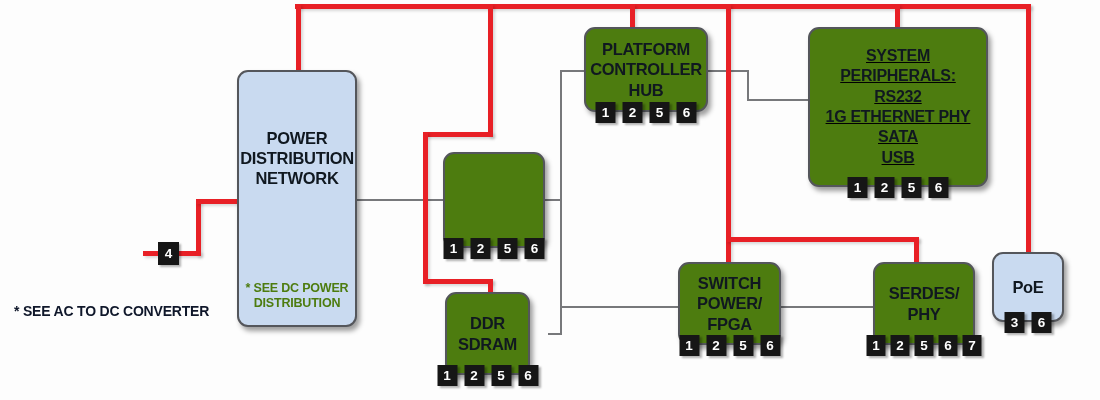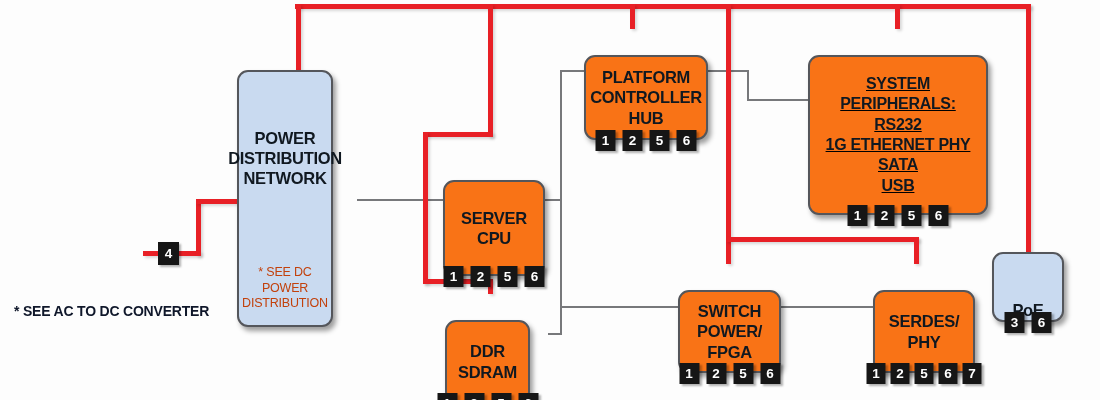--- a/index.html
+++ b/index.html
@@ -10,29 +10,29 @@
   
   .dline{position:absolute;background:#77787b;z-index:1;}
   .pline{position:absolute;background:#e82026;z-index:2;box-shadow:2px 2px 3px rgba(0,0,0,0.15);}
   
   .blk{
     position:absolute;z-index:3;border:2px solid #54565b;border-radius:11px;
     box-shadow:3px 4px 5px rgba(0,0,0,0.38);
     display:flex;flex-direction:column;align-items:center;justify-content:center;
     box-sizing:border-box;
   }
-  .blk.dark{background:#f97316;margin-top:28px;}
+  .blk.dark{background:#4d7c0f;}
   .blk.light{background:#c9daf0;}
   .blk-label{
     white-space:pre-line;text-align:center;font-weight:700;
     font-size:16.5px;line-height:1.22;letter-spacing:-0.3px;color:#101820;
   }
   .blk-note{
-    white-space:pre-line;text-align:center;font-weight:400;
-    font-size:12.5px;line-height:1.25;letter-spacing:-0.2px;color:#c2410c;
+    white-space:pre-line;text-align:center;font-weight:700;
+    font-size:12.5px;line-height:1.25;letter-spacing:-0.2px;color:#4d7c0f;
   }
   
   .badge-row{
     position:absolute;left:50%;bottom:-13px;transform:translateX(-50%);
     display:flex;gap:7px;z-index:4;
   }
   .badge-row.tight{gap:5px;}
   .badge{
     width:20px;height:21px;background:#161616;color:#ffffff;
     display:flex;align-items:center;justify-content:center;
@@ -44,31 +44,31 @@
     position:absolute;z-index:4;width:21px;height:23px;background:#161616;color:#ffffff;
     display:flex;align-items:center;justify-content:center;
     font-size:13.5px;font-weight:700;box-shadow:2px 2px 2px rgba(0,0,0,0.3);
   }
   .free-note{
     position:absolute;z-index:3;font-weight:700;font-size:14px;
     letter-spacing:-0.2px;color:#0f172a;white-space:pre;
   }
   
   #blk-ac{left:45px;top:218px;width:98px;height:72px;}
-  #blk-pdn{left:237px;top:70px;width:96px;height:257px;justify-content:flex-start;}
+  #blk-pdn{left:237px;top:70px;width:120px;height:257px;justify-content:flex-start;}
   #blk-pdn .blk-label{margin-top:56px;}
   #blk-pdn .blk-note{margin-top:auto;margin-bottom:13px;}
   #blk-cpu{left:443px;top:152px;width:102px;height:96px;}
   #blk-ddr{left:445px;top:292px;width:85px;height:83px;}
   #blk-pch{left:584px;top:27px;width:124px;height:85px;}
   #blk-periph{left:808px;top:27px;width:180px;height:160px;text-decoration:underline;}
   #blk-periph .blk-label{font-size:16px;line-height:1.28;}
   #blk-switch{left:678px;top:262px;width:103px;height:83px;}
   #blk-serdes{left:873px;top:262px;width:102px;height:83px;justify-content:center;}
-  #blk-poe{left:992px;top:252px;width:72px;height:70px;justify-content:flex-end;}
+  #blk-poe{left:992px;top:252px;width:72px;height:70px;}
   #note-ac{left:14px;top:303px;}
 </style>
 </head>
 <body>
 
 <div id="canvas">
 
   <div class="dline" style="left:357px;top:199px;width:88px;height:2px;"></div>
   <div class="dline" style="left:545px;top:199px;width:17px;height:2px;"></div>
   <div class="dline" style="left:560px;top:70px;width:2px;height:264px;"></div>
@@ -102,22 +102,20 @@
 
   <div class="blk light" id="blk-pdn">
     <div class="blk-label">POWER
 DISTRIBUTION
 NETWORK</div>
     <div class="blk-note">* SEE DC POWER
 DISTRIBUTION</div>
   </div>
 
   <div class="blk dark" id="blk-cpu">
-    <div class="blk-label">SERVER
-CPU</div>
     <div class="badge-row">
         <div class="badge">1</div>
         <div class="badge">2</div>
         <div class="badge">5</div>
         <div class="badge">6</div>
       </div>
   </div>
 
   <div class="blk dark" id="blk-ddr">
     <div class="blk-label">DDR

